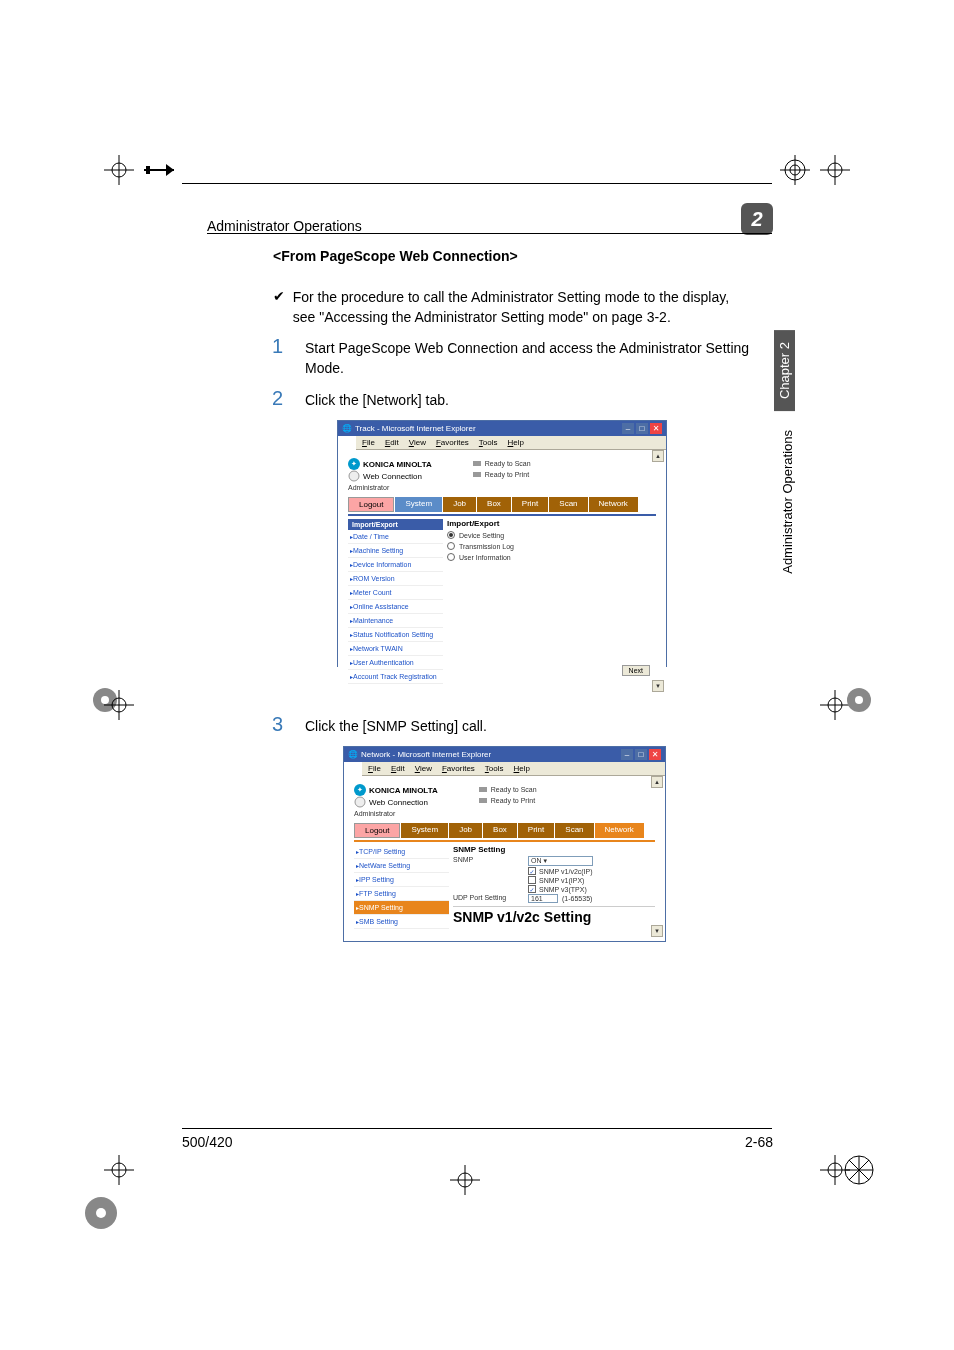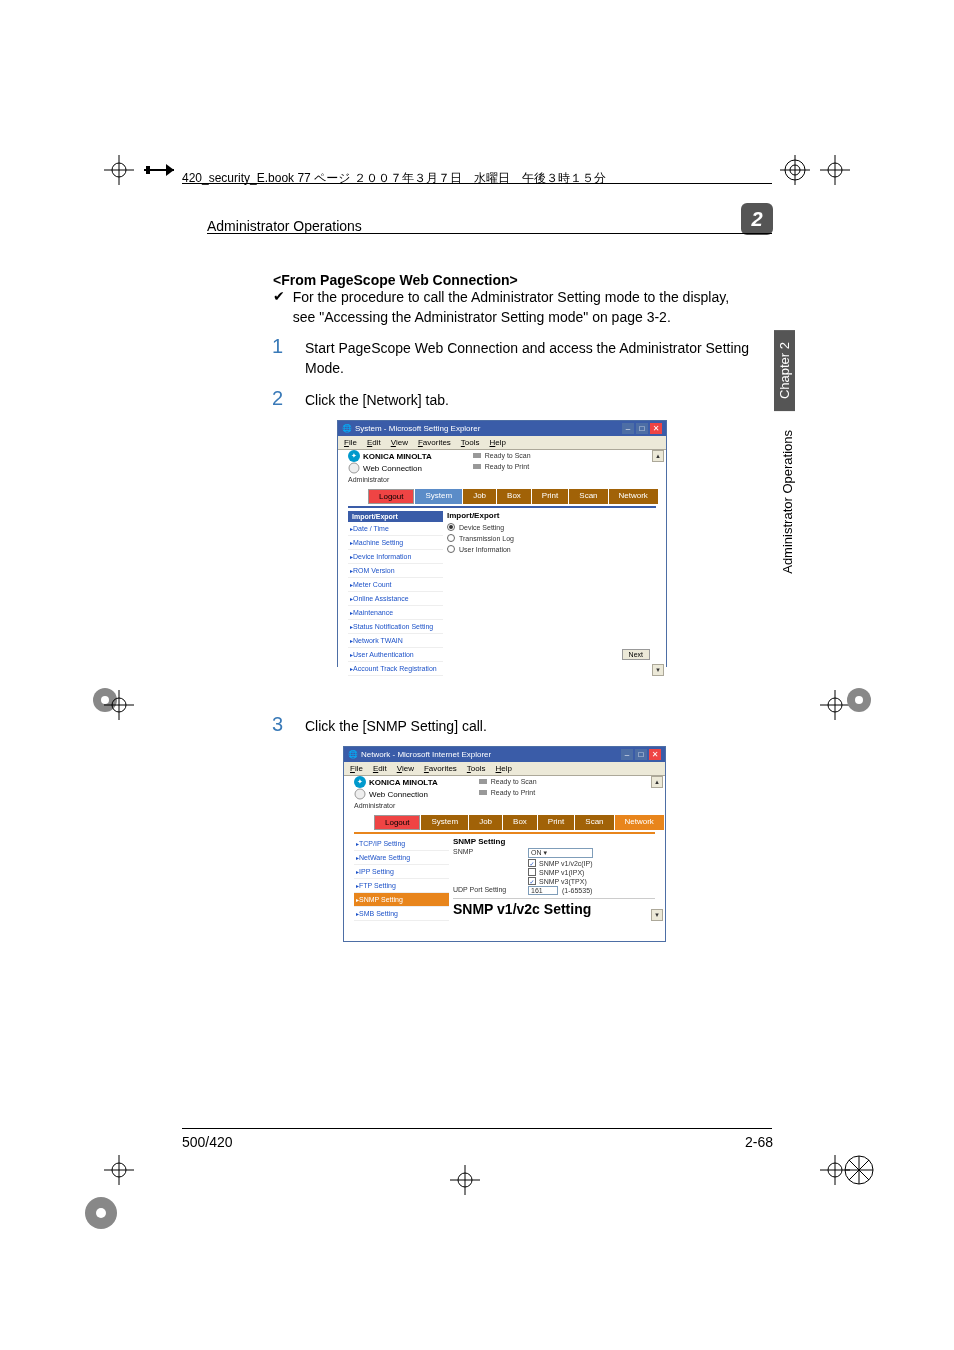--- a/index.html
+++ b/index.html
@@ -10,21 +10,21 @@
     .reg-mark { position: absolute; }
     .reg-mark svg { display: block; }
     
     .header-line { position: absolute; left: 182px; top: 170px; font-size: 12px; color: #000; }
     .header-rule { position: absolute; left: 182px; top: 183px; width: 590px; height: 1px; background: #000; }
     
     .section-title { position: absolute; left: 207px; top: 218px; font-size: 14px; color: #000; }
     .chapter-badge { position: absolute; right: 181px; top: 203px; width: 32px; height: 32px; background: #555; border-radius: 6px; color: #fff; font-size: 20px; font-weight: bold; font-style: italic; display: flex; align-items: center; justify-content: center; }
     .section-rule { position: absolute; left: 207px; top: 233px; width: 565px; height: 1px; background: #000; }
     
-    .subsection { position: absolute; left: 273px; top: 272px; font-size: 14px; font-weight: bold; color: #000; }
+    .subsection { position: absolute; left: 273px; top: 248px; font-size: 14px; font-weight: bold; color: #000; }
     
     .checkmark-item { position: absolute; left: 273px; top: 288px; display: flex; gap: 8px; width: 480px; }
     .checkmark-item .check { font-size: 14px; }
     .checkmark-item .txt { font-size: 14px; line-height: 1.4; color: #000; }
     
     .step { position: absolute; display: flex; gap: 18px; width: 500px; }
     .step-num { font-size: 20px; color: #3a7ab8; font-weight: normal; min-width: 15px; }
     .step-text { font-size: 14px; line-height: 1.4; color: #000; padding-top: 4px; }
     
     .step1 { left: 272px; top: 335px; }
@@ -40,40 +40,40 @@
     .bw2 { left: 343px; top: 746px; width: 323px; height: 196px; }
     
     .titlebar { background: #3a5ca8; color: #fff; height: 15px; display: flex; align-items: center; padding: 0 4px; justify-content: space-between; }
     .titlebar-left { display: flex; align-items: center; gap: 3px; }
     .titlebar-right { display: flex; gap: 2px; }
     .tb-btn { width: 12px; height: 11px; display: flex; align-items: center; justify-content: center; font-size: 8px; }
     .tb-min { background: #4d6ea5; color: #fff; }
     .tb-max { background: #4d6ea5; color: #fff; }
     .tb-close { background: #ef4444; color: #fff; }
     
-    .menubar { height: 14px; background: #ece9d8; display: flex; align-items: center; gap: 10px; padding: 0 6px; color: #000; border-bottom: 1px solid #aca899; }
+    .menubar { height: 14px; background: #ece9d8; display: flex; align-items: center; gap: 10px; padding: 0 6px; color: #000; border-bottom: 1px solid #aca899; margin-left: 18px; }
     .menubar span:first-letter { text-decoration: underline; }
     
-    .content-area { background: #fff; padding: 0 10px; position: relative; }
+    .content-area { background: #fff; padding: 8px 10px; position: relative; }
     
     .brand-row { display: flex; align-items: flex-start; gap: 40px; margin-bottom: 2px; }
     .brand { display: flex; align-items: center; gap: 3px; }
     .brand-dot { width: 12px; height: 12px; background: #0099cc; border-radius: 50%; display: flex; align-items: center; justify-content: center; color: #fff; font-size: 7px; }
     .brand-name { font-weight: bold; font-size: 8px; color: #000; }
     .status-col { font-size: 7px; color: #333; }
     .status-row { display: flex; align-items: center; gap: 3px; margin-bottom: 1px; }
     .status-icon { width: 10px; height: 10px; }
     
     .pagescope { display: flex; align-items: center; gap: 3px; font-size: 8px; color: #000; margin-bottom: 2px; }
     .ps-icon { width: 12px; height: 12px; }
     .admin-label { font-size: 7px; color: #333; margin-bottom: 4px; }
     
     .tab-row { display: flex; gap: 1px; margin-bottom: 2px; }
     .tab { padding: 2px 10px; font-size: 8px; background: #a16207; color: #fff; cursor: pointer; }
-    .tab.logout { background: #ef4444; color: #000; border: 1px solid #999; margin-left: 20px; }
+    .tab.logout { background: #fca5a5; color: #000; border: 1px solid #999; }
     .tab.active { background: #5b8cc8; }
     .tab.net-active { background: #e8851c; }
     
     .main-row { display: flex; gap: 4px; margin-top: 3px; }
     .side-menu { width: 95px; }
     .side-menu-hdr { background: #3a5ca8; color: #fff; padding: 2px 4px; font-size: 7px; font-weight: bold; }
     .side-item { color: #1e53c8; font-size: 7px; padding: 3px 2px; cursor: pointer; border-bottom: 1px solid #eee; }
     .side-item::before { content: "\25B8 "; font-size: 6px; }
     .side-item.selected { background: #e8851c; color: #fff; }
     
@@ -197,21 +197,20 @@
       </svg>
     </div>
   <div class="reg-mark" style="left:450px;top:1165px">
       <svg width="30" height="30">
         <circle cx="15" cy="15" r="7" fill="none" stroke="#000" stroke-width="1"></circle>
         <line x1="15" y1="0" x2="15" y2="30" stroke="#000"></line>
         <line x1="0" y1="15" x2="30" y2="15" stroke="#000"></line>
       </svg>
     </div>
 
-  <div class="header-line">420_security_E.book  77 ページ  ２００７年３月７日　水曜日　午後３時１５分</div>
   <div class="header-rule"></div>
 
   <div class="section-title">Administrator Operations</div>
   <div class="chapter-badge">2</div>
   <div class="section-rule"></div>
 
   <div class="sidebar-text sidebar-chapter">Chapter 2</div>
   <div class="sidebar-text sidebar-admin">Administrator Operations</div>
 
   <div class="subsection">&lt;From PageScope Web Connection&gt;</div>
@@ -231,21 +230,21 @@
   </div>
   <div class="step step3">
     <span class="step-num">3</span>
     <span class="step-text">Click the [SNMP Setting] call.</span>
   </div>
 
   <div class="browser-window bw1">
     <div class="titlebar">
       <div class="titlebar-left">
         <span>🌐</span>
-        <span>System - Microsoft Setting Explorer</span>
+        <span>Track - Microsoft Internet Explorer</span>
       </div>
       <div class="titlebar-right">
         <span class="tb-btn tb-min">–</span>
         <span class="tb-btn tb-max">□</span>
         <span class="tb-btn tb-close">✕</span>
       </div>
     </div>
     <div class="menubar">
       <span>File</span>
       <span>Edit</span>

